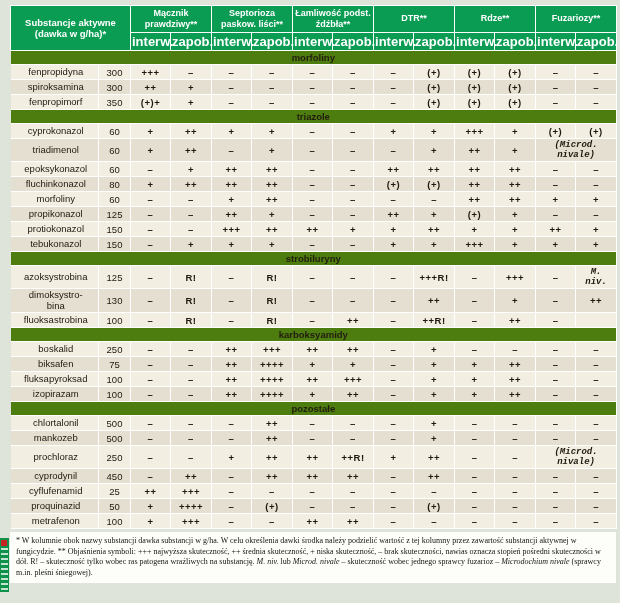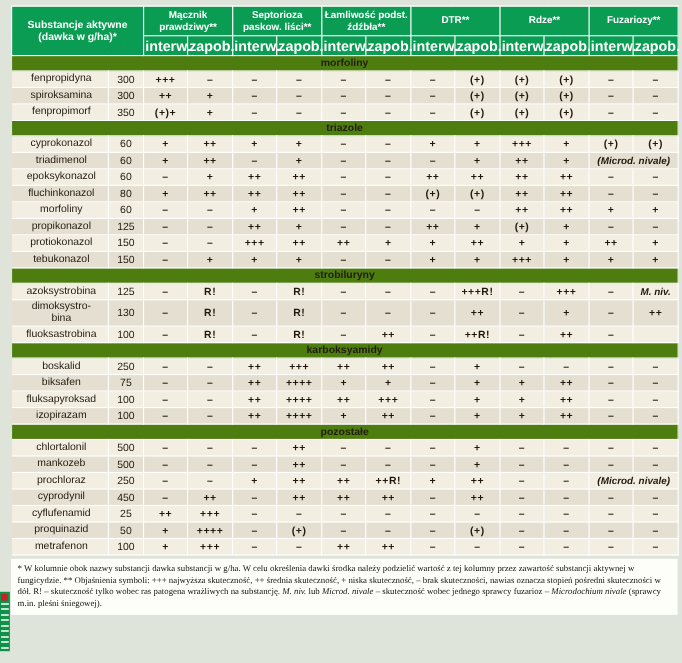--- a/index.html
+++ b/index.html
@@ -26,21 +26,21 @@
   }
   tr.sec td{
     background:#4d7c0f;color:#231d10;font-weight:bold;
     height:13px;font-size:9.5px;padding:1px;
   }
   tr.light td{background:#f2eee2;}
   tr.dark td{background:#e5dfd1;}
   td.name{text-align:center;padding-left:5px;white-space:pre-line;line-height:1.1;}
   td.dose{text-align:center;}
   td.sym{font-weight:bold;letter-spacing:0.5px;}
-  td.it{font-style:italic;font-size:9px;letter-spacing:0;}
+  td.it{font-style:italic;font-size:9px;letter-spacing:0;font-family:Liberation Mono, monospace;}
   .footnote{
     margin-top:3px;background:#fdfdfa;padding:4px 6px 5px 6px;
     font-size:8px;line-height:1.32;color:#141414;width:606px;box-sizing:border-box;font-family:Liberation Serif, serif;
   }
   .footnote .fit{font-style:italic;}
   .edge-logo{
     position:absolute;left:0;top:538px;width:9px;height:54px;
     background:#0f9149;
   }
   .edge-logo .red{position:absolute;top:2px;left:1px;width:6px;height:6px;background:#c52222;}

